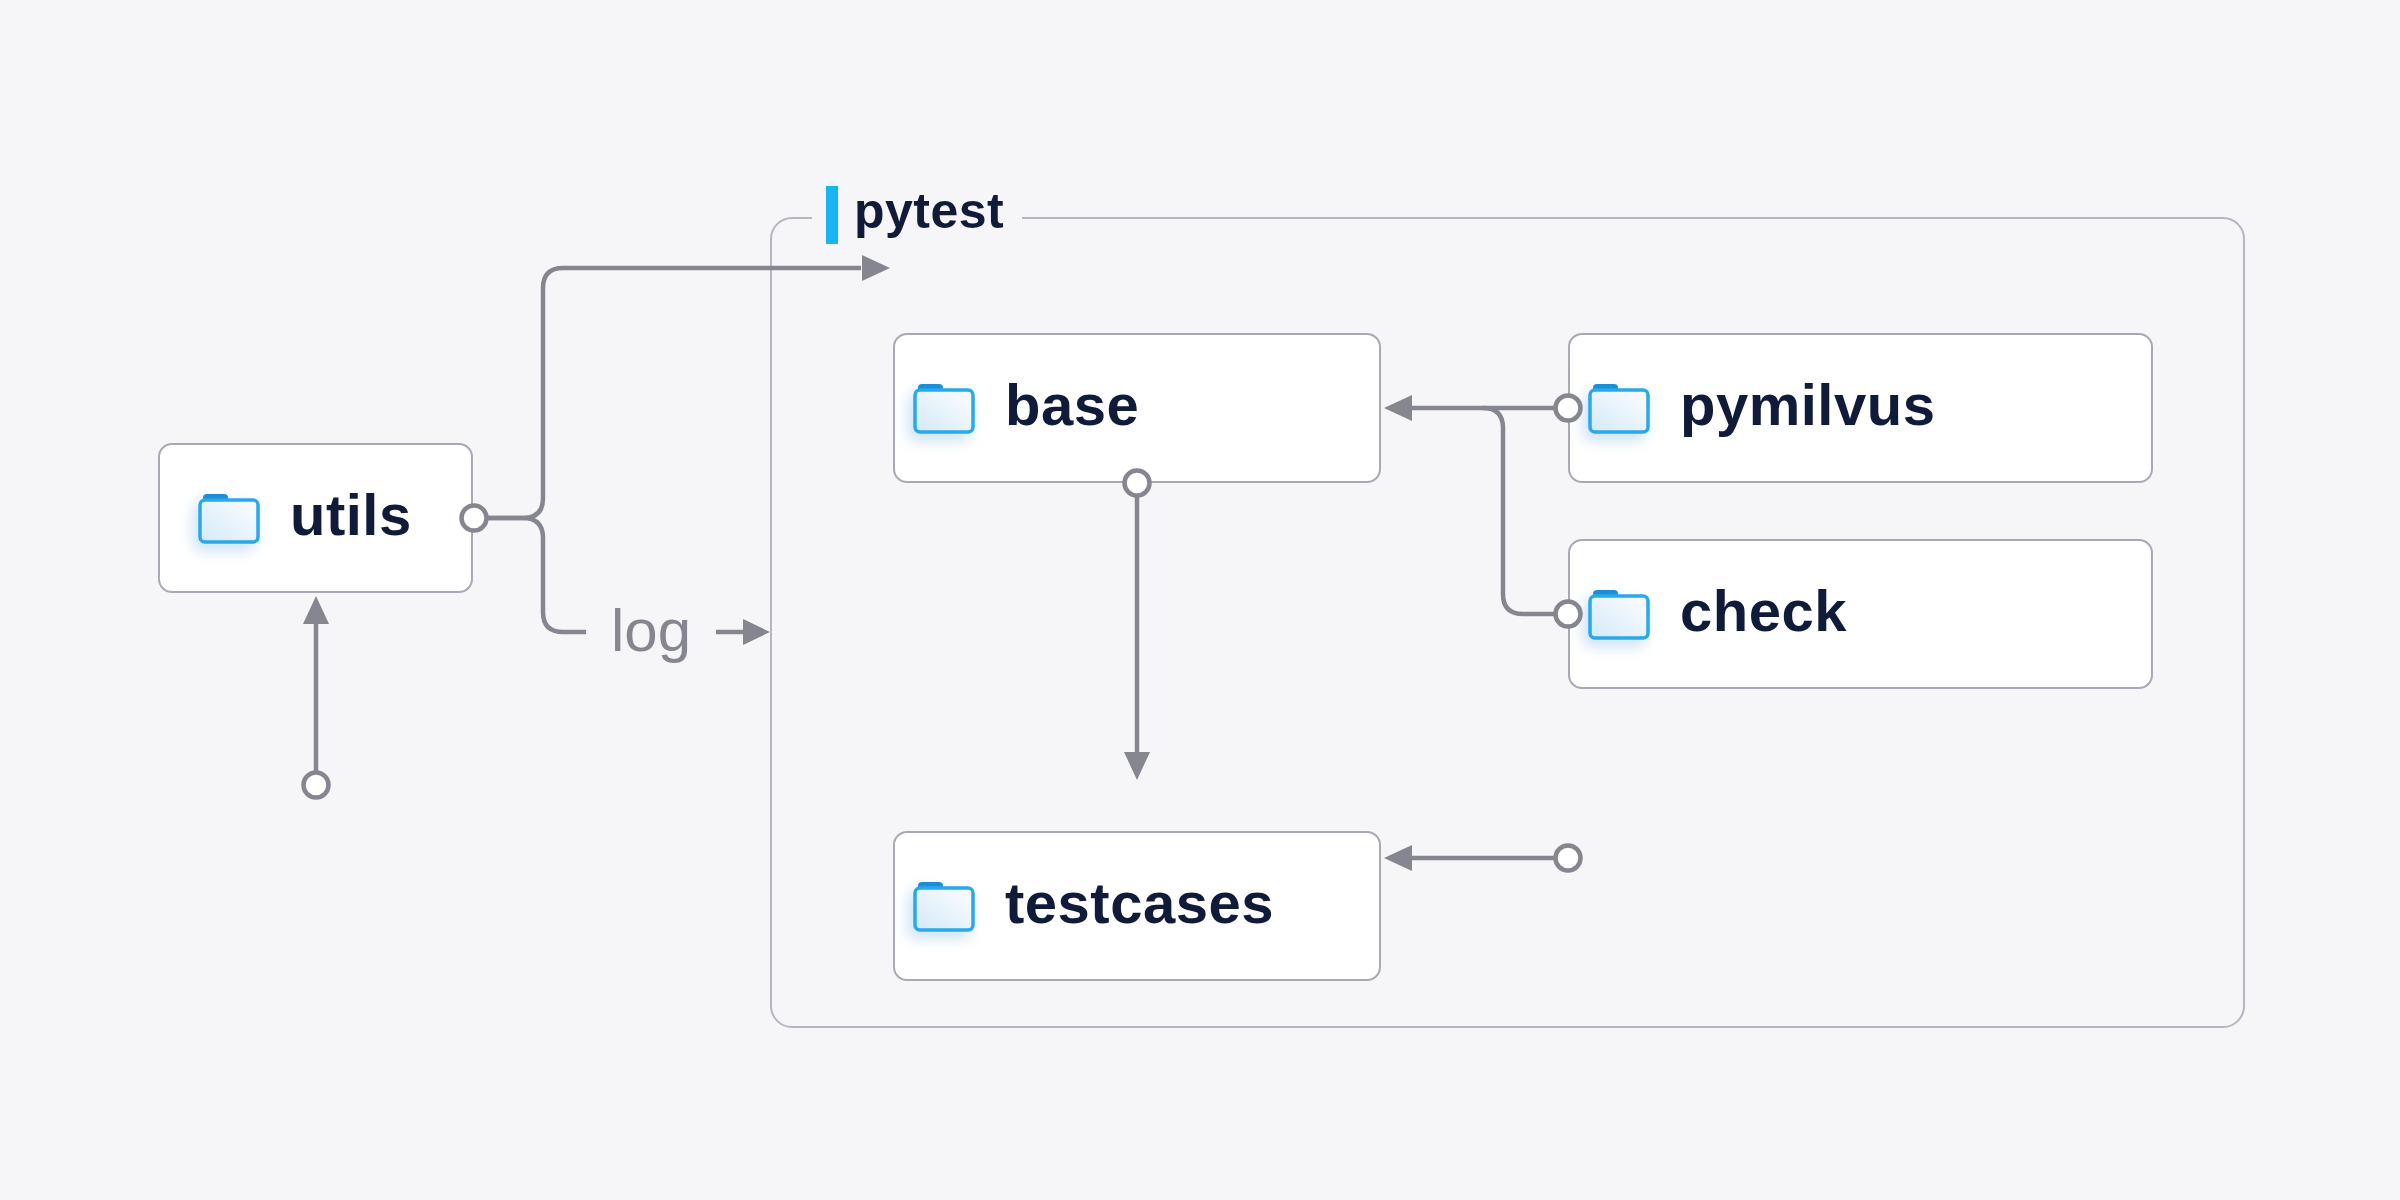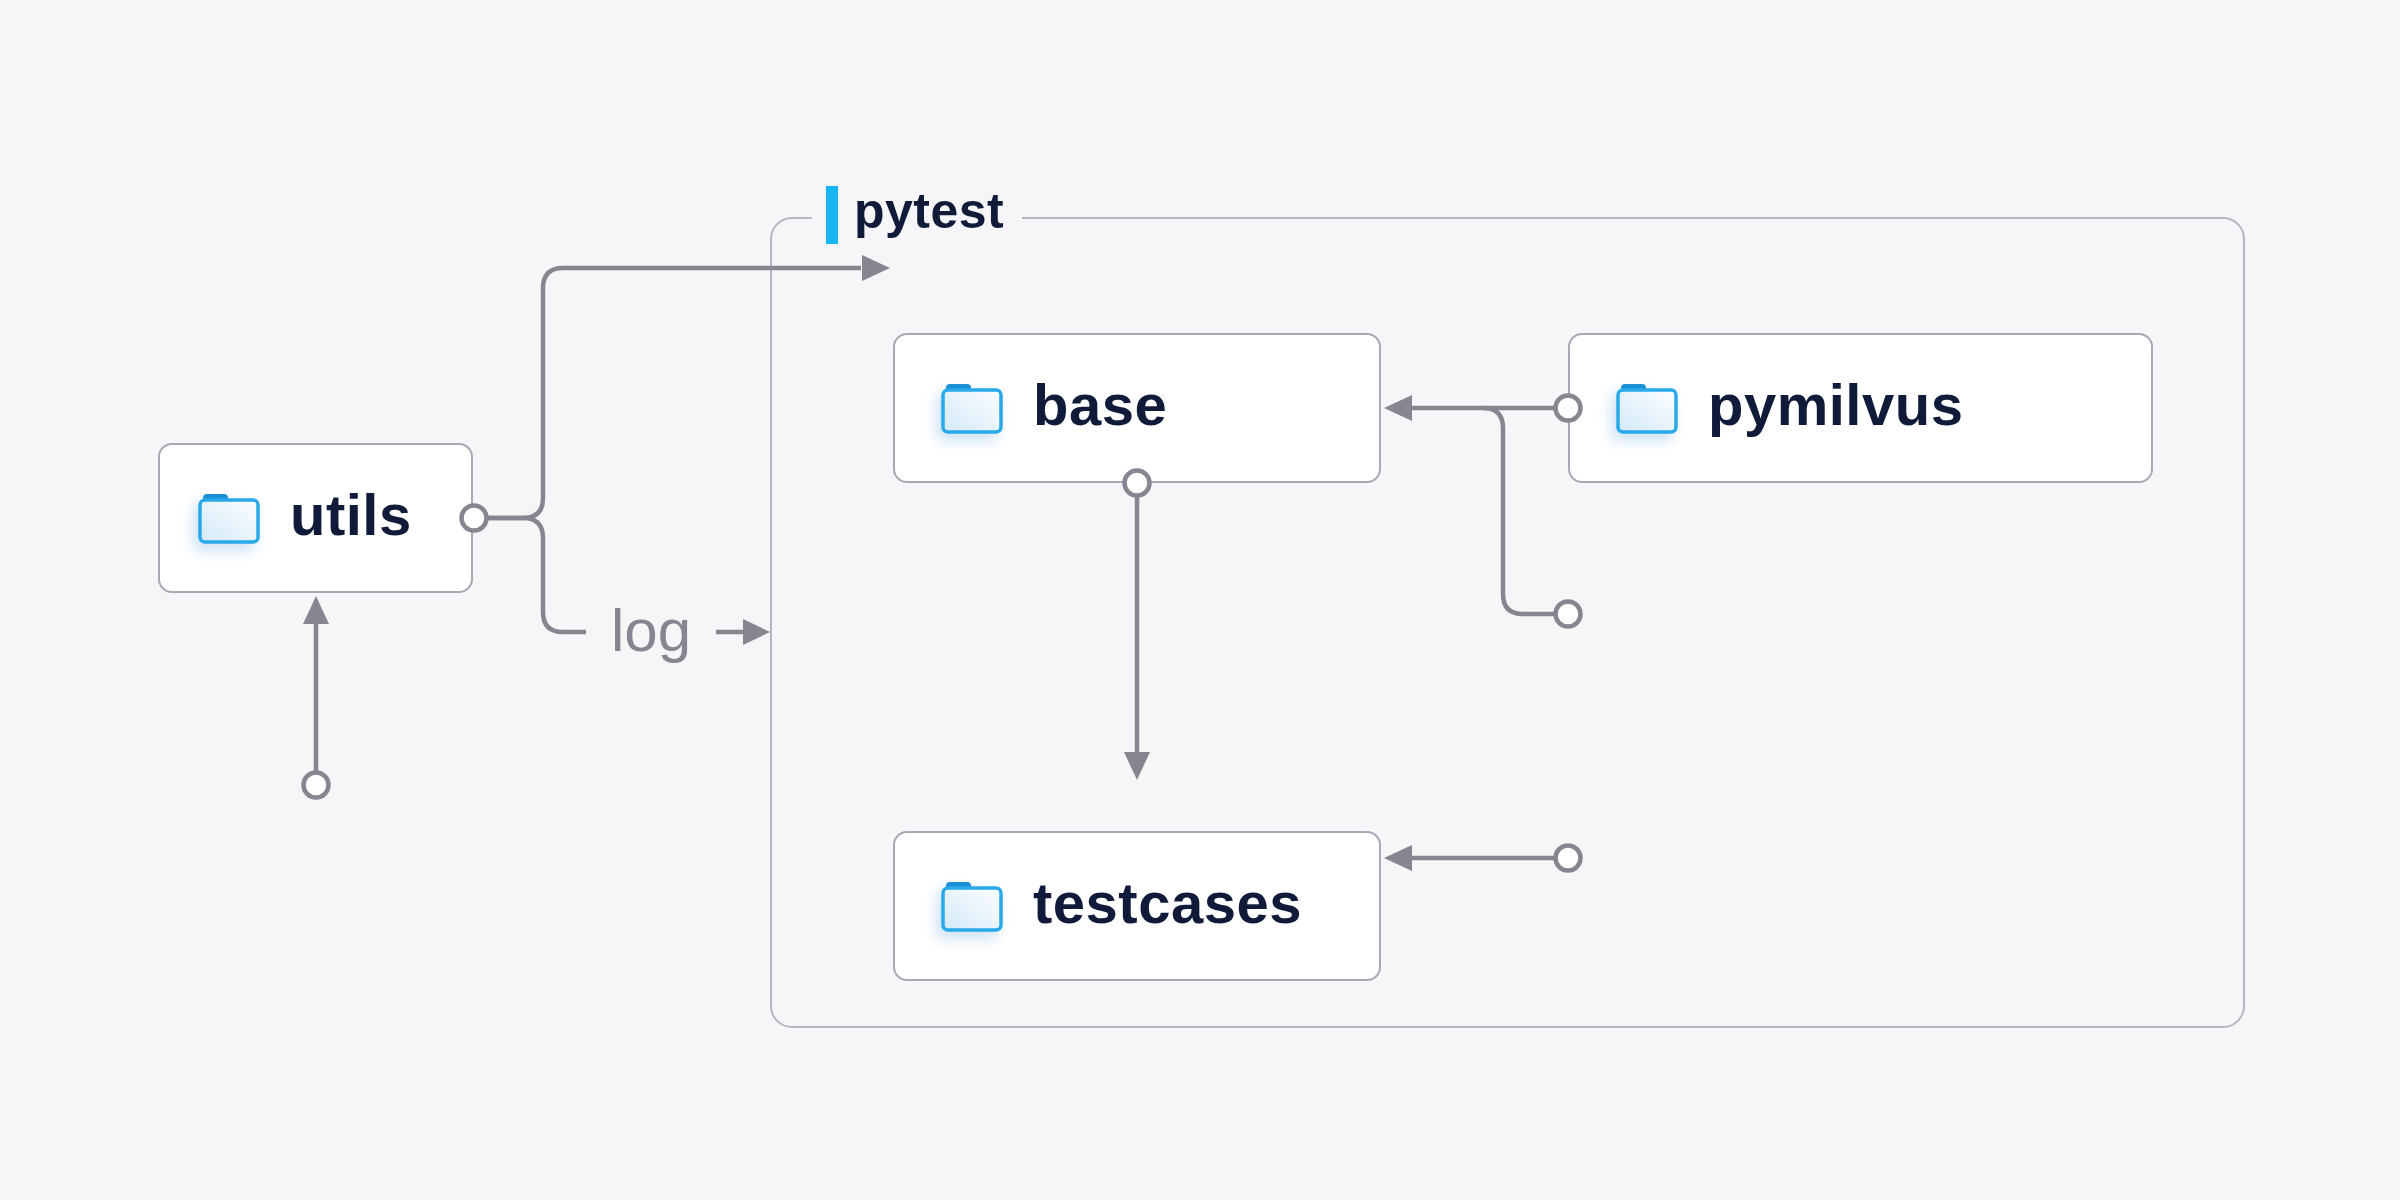--- a/index.html
+++ b/index.html
@@ -25,21 +25,21 @@
   .group-label .bar{width:12px;height:58px;background:#19b5f2;}
   .group-label .txt{
     font-size:50px;font-weight:600;color:#0f1b38;letter-spacing:.5px;line-height:1;
     padding-bottom:6px;
   }
 
   
   .node{
     position:absolute;height:150px;box-sizing:border-box;
     background:#ffffff;border:2.5px solid #a8a9b4;border-radius:14px;
-    display:flex;align-items:center;gap:30px;padding-left:46px;z-index:2;
+    display:flex;align-items:center;gap:30px;padding-left:18px;z-index:2;
   }
   .node .label{
     font-size:58px;font-weight:600;color:#0f1b38;letter-spacing:.5px;
     line-height:1;padding-bottom:6px;white-space:nowrap;
   }
   .node .folder{flex:0 0 auto;filter:drop-shadow(-5px 7px 7px rgba(90,160,220,.30));}
 
   .n-utils    {left:158px; top:443px; width:315px; padding-left:38px;}
   .n-config   {left:158px; top:785px; width:315px; padding-left:38px;}
   .n-base     {left:893px; top:333px; width:488px;}
@@ -107,20 +107,27 @@
   </div>
 
   <div class="node n-pymilvus">
     <svg class="folder" width="62" height="52" viewBox="0 0 62 52">
       <rect x="5" y="2" width="25" height="15" rx="4" fill="#1b8ed6"></rect>
       <rect x="2" y="8" width="58" height="42" rx="5" fill="url(#folderGrad)" stroke="#29a9ea" stroke-width="3.5"></rect>
     </svg>
     <span class="label">pymilvus</span>
   </div>
 
+  <div class="node n-check">
+    <svg class="folder" width="62" height="52" viewBox="0 0 62 52">
+      <rect x="5" y="2" width="25" height="15" rx="4" fill="#1b8ed6"></rect>
+      <rect x="2" y="8" width="58" height="42" rx="5" fill="url(#folderGrad)" stroke="#29a9ea" stroke-width="3.5"></rect>
+    </svg>
+    <span class="label">check</span>
+  </div>
 
 
   <svg class="wires" viewBox="0 0 2400 1200">
 
     <g>
       <path d="M 316 773 V 624"></path>
       <polygon points="316,596 303,624 329,624"></polygon>
     </g>
 
     <g>

